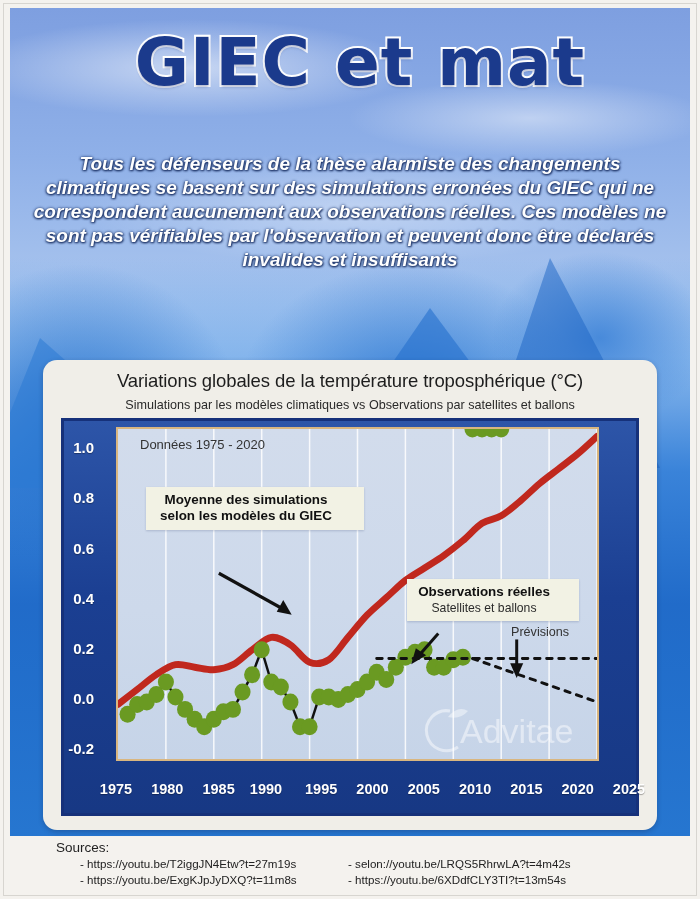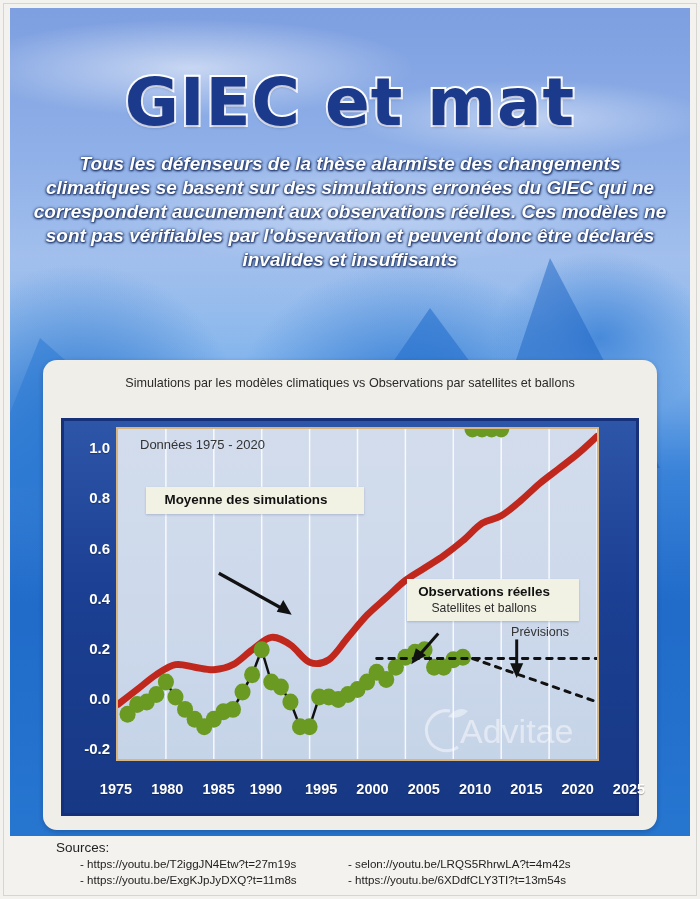--- a/index.html
+++ b/index.html
@@ -65,24 +65,23 @@
   }
   #shard-c {
     left: -30px; top: 330px; width: 0; height: 0;
     border-left: 60px solid transparent;
     border-right: 170px solid transparent;
     border-bottom: 150px solid rgba(44,122,212,.55);
   }
 
   
   #title-wrap {
-    position: absolute; left: 10px; top: 30px;
+    position: absolute; left: 20px; top: 30px;
     width: 680px; text-align: center;
     z-index: 5;
-    margin-top: 40px;
   }
   #poster-title {
     font-family: "DejaVu Sans", sans-serif;
     font-size: 66px;
     font-weight: bold;
     color: #1b3a8c;
     letter-spacing: 1px;
     line-height: 1;
     -webkit-text-stroke: 4px #ffffff;
     paint-order: stroke fill;
@@ -136,21 +135,21 @@
     position: absolute;
     left: 18px; top: 58px;
     width: 578px; height: 398px;
     background: linear-gradient(to bottom, #2d55a8 0%, #1b3f92 45%, #173884 100%);
     border: 3px solid #16317a;
     box-sizing: border-box;
   }
 
   
   #y-axis {
-    position: absolute; left: 16px; top: 0;
+    position: absolute; left: 0; top: 0;
     width: 36px; height: 340px;
   }
   .y-tick {
     position: absolute;
     right: 6px;
     font-size: 15px;
     font-weight: bold;
     color: #ffffff;
     text-shadow: 0 1px 1px rgba(0,0,0,.35);
     transform: translateY(-50%);
@@ -260,20 +259,21 @@
     <div class="shard" id="shard-c"></div>
   </div>
 
   <div id="title-wrap">
     <div id="poster-title">GIEC et mat</div>
   </div>
 
   <div id="lead">Tous les défenseurs de la thèse alarmiste des changements climatiques se basent sur des simulations erronées du GIEC qui ne correspondent aucunement aux observations réelles. Ces modèles ne sont pas vérifiables par l'observation et peuvent donc être déclarés invalides et insuffisants</div>
 
   <div id="chart-card">
+    <div id="chart-title">Variations globales de la température troposphérique (°C)</div>
     <div id="chart-subtitle">Simulations par les modèles climatiques vs Observations par satellites et ballons</div>
 
     <div id="plot-frame">
 
       <div id="y-axis">
           <div class="y-tick" style="top: 26.0902px;">1.0</div>
           <div class="y-tick" style="top: 76.3158px;">0.8</div>
           <div class="y-tick" style="top: 126.541px;">0.6</div>
           <div class="y-tick" style="top: 176.767px;">0.4</div>
           <div class="y-tick" style="top: 226.992px;">0.2</div>
@@ -361,20 +361,21 @@
             <path id="arrow-obs-head" d="M314,238 L319,222 L330,229 Z" fill="#111"></path>
             <path id="arrow-prev" d="M427,213 L427,243" stroke="#111" stroke-width="3.2" fill="none"></path>
             <path id="arrow-prev-head" d="M427,252 L420,237 L434,237 Z" fill="#111"></path>
           </g>
         </svg>
 
         <div id="data-range-note">Données 1975 - 2020</div>
 
         <div class="callout" id="callout-models">
           <div class="c-main">Moyenne des simulations</div>
+          <div class="c-main">selon les modèles du GIEC</div>
         </div>
 
         <div class="callout" id="callout-obs">
           <div class="c-main">Observations réelles</div>
           <div class="c-sub">Satellites et ballons</div>
         </div>
 
         <div id="prevision-label">Prévisions</div>
 
         <svg id="watermark" viewBox="0 0 200 54">

